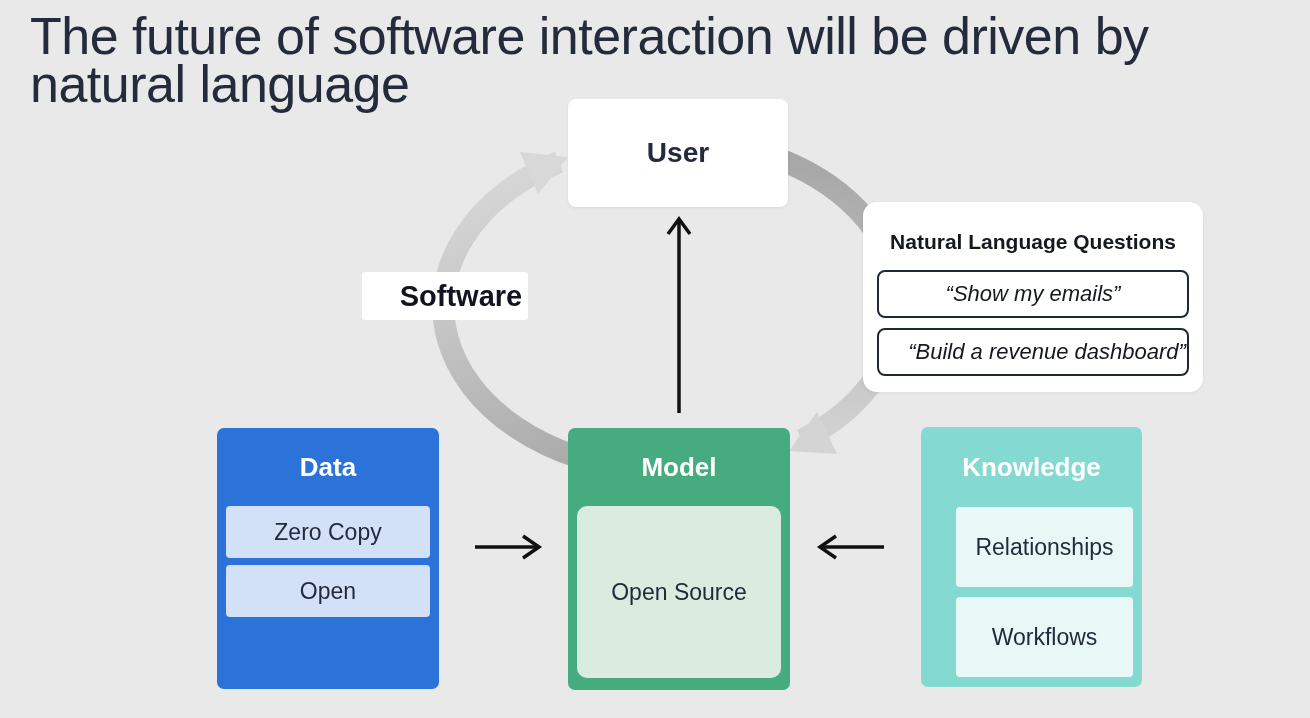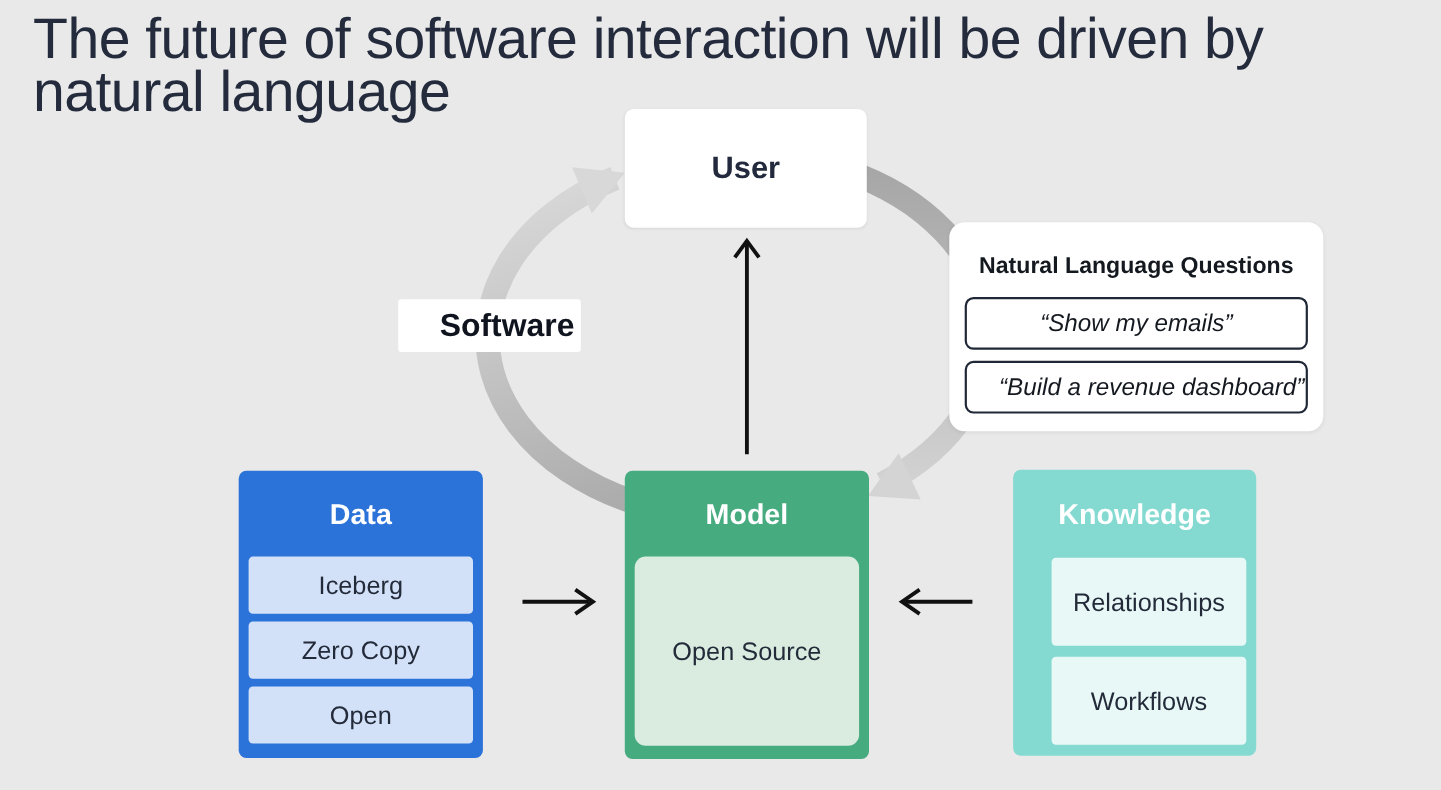--- a/index.html
+++ b/index.html
@@ -134,21 +134,20 @@
       <span>“Show my emails”</span>
     </div>
     <div class="nlq-box q2">
       <span>“Build a revenue dashboard”</span>
     </div>
   </div>
 
   <div class="card card-data">
     <div class="card-header">Data</div>
     <div class="card-items">
-      <div class="card-item">Iceberg</div>
       <div class="card-item">Zero Copy</div>
       <div class="card-item">Open</div>
     </div>
   </div>
 
   <div class="card card-model">
     <div class="card-header">Model</div>
     <div class="card-items">
       <div class="card-item">Open Source</div>
     </div>

